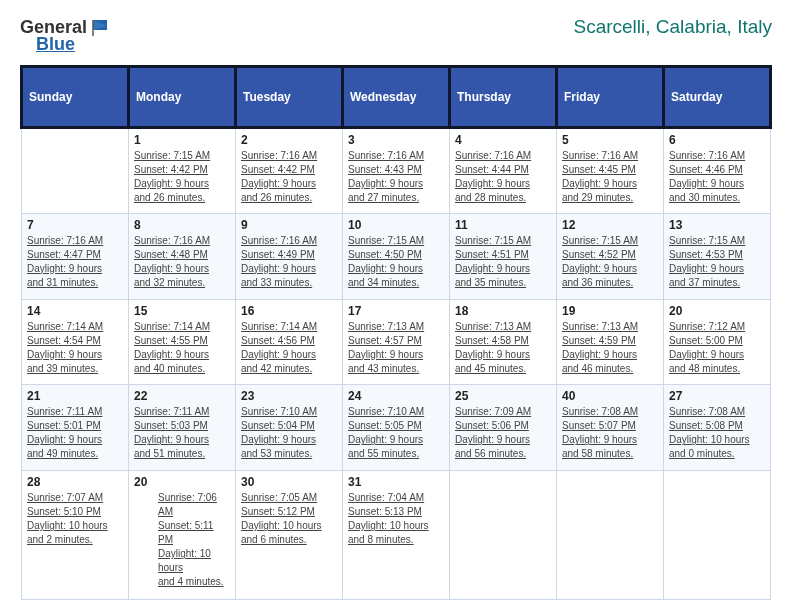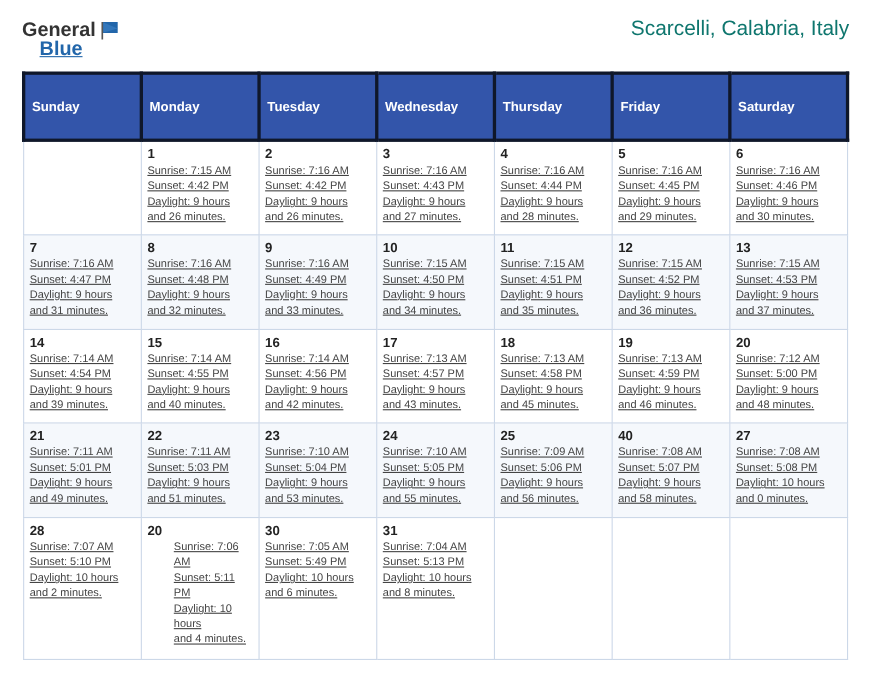--- a/index.html
+++ b/index.html
@@ -334,21 +334,21 @@
           <td>
             <span class="day-number">20</span>
             <div class="day-info" style="white-space: pre-line; margin-left: 24px;">Sunrise: 7:06 AM
 Sunset: 5:11 PM
 Daylight: 10 hours
 and 4 minutes.</div>
           </td>
           <td>
             <span class="day-number">30</span>
             <div class="day-info" style="white-space: pre-line;">Sunrise: 7:05 AM
-Sunset: 5:49 PM
+Sunset: 5:12 PM
 Daylight: 10 hours
 and 6 minutes.</div>
           </td>
           <td>
             <span class="day-number">31</span>
             <div class="day-info" style="white-space: pre-line;">Sunrise: 7:04 AM
 Sunset: 5:13 PM
 Daylight: 10 hours
 and 8 minutes.</div>
           </td>

